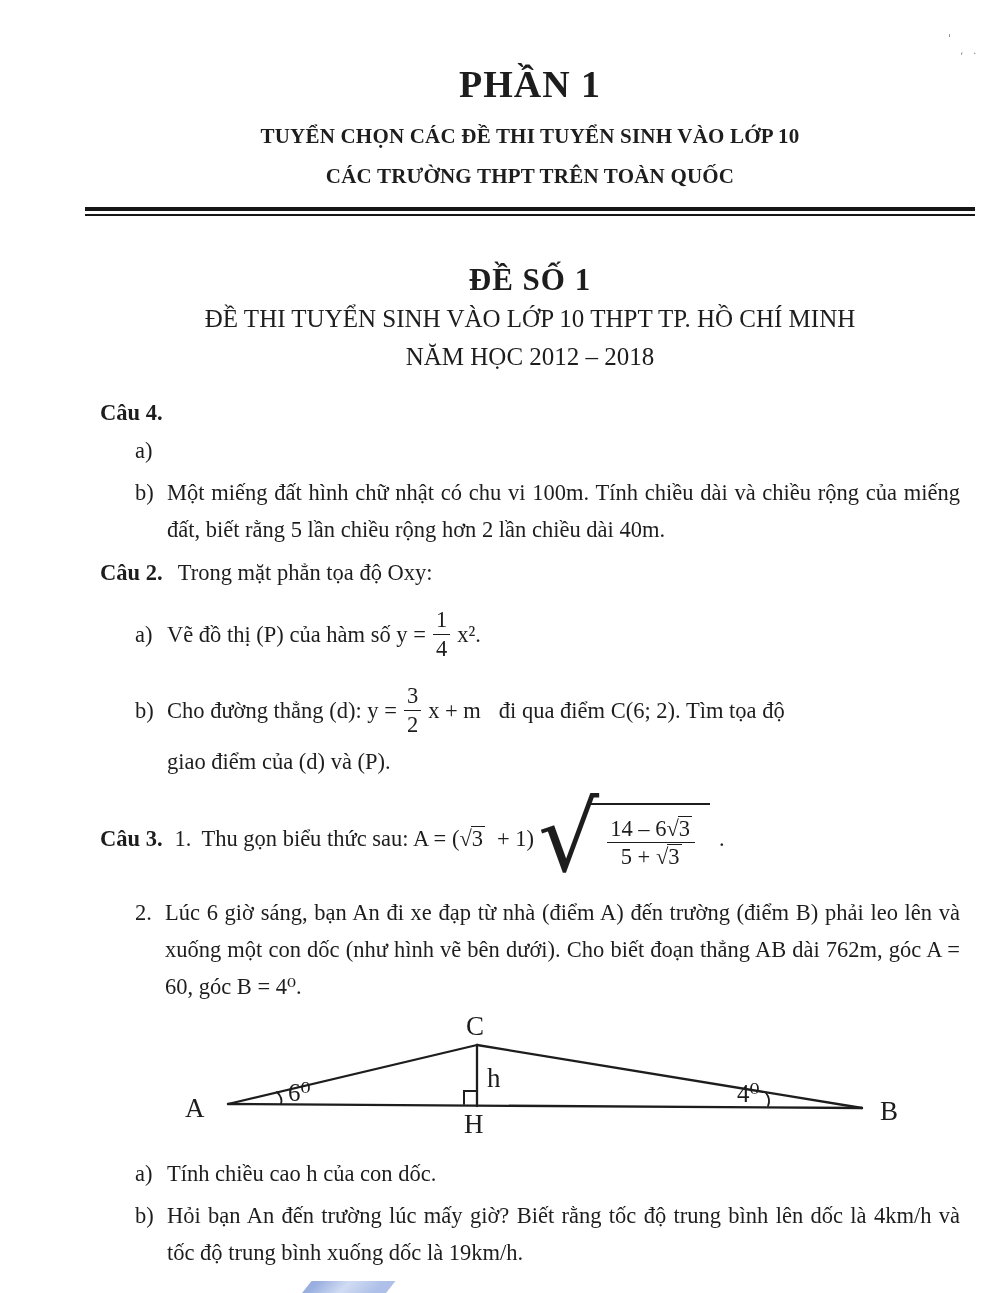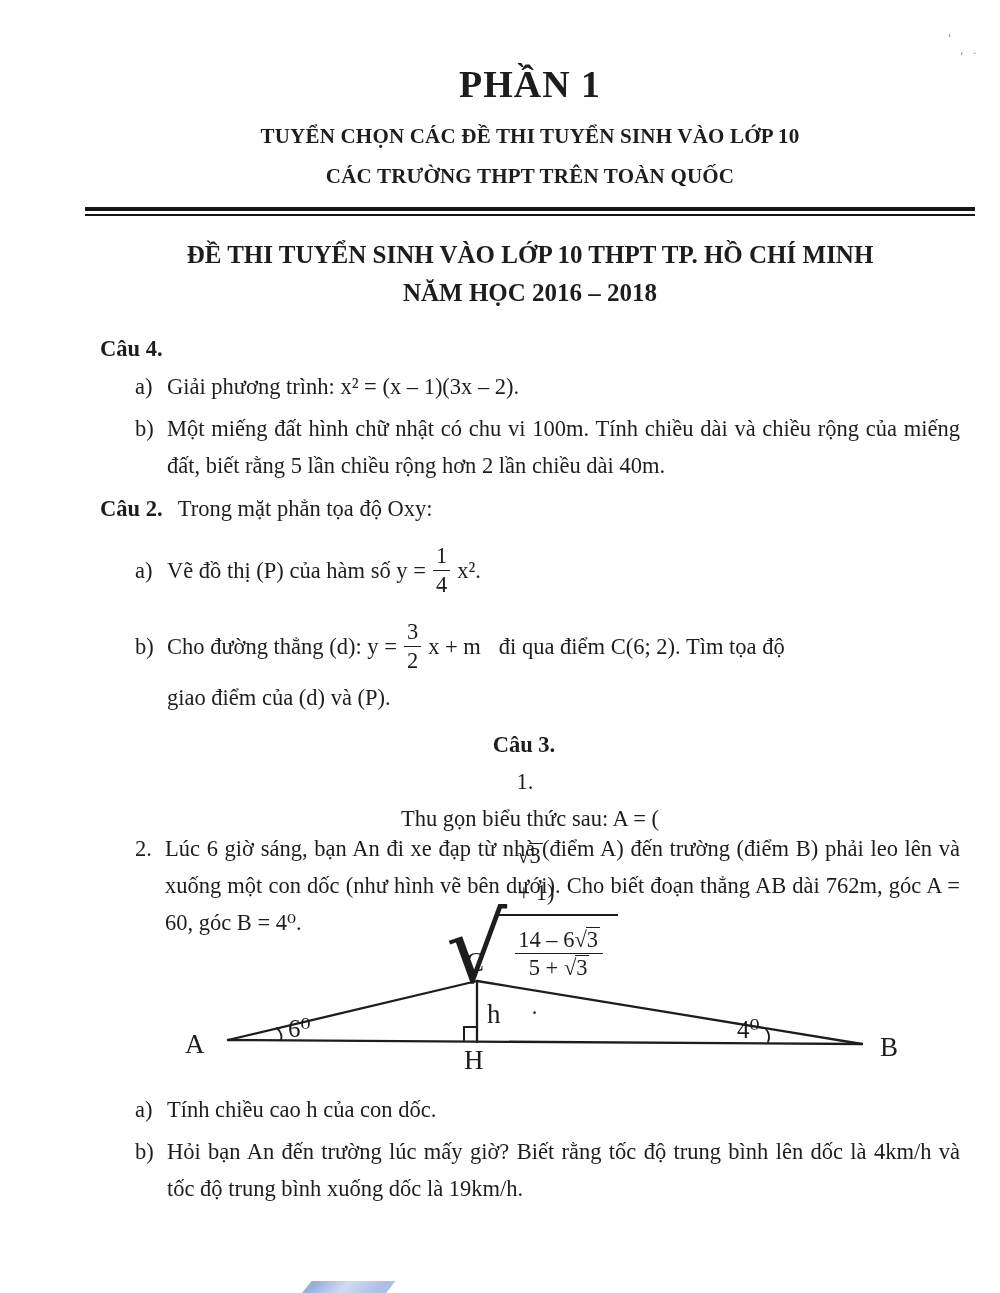--- a/index.html
+++ b/index.html
@@ -10,39 +10,39 @@
     overflow:hidden;
   }
   .content { padding:62px 40px 0 100px; }
   .center { text-align:center; }
   .part-title { font-size:38px; font-weight:700; letter-spacing:1px; line-height:44px; }
   .part-sub { font-size:21px; font-weight:700; line-height:38px; margin-top:11px; letter-spacing:0.2px; }
   .part-sub2 { margin-top:2px; }
   .double-rule { margin:12px -15px 0 -15px; height:9px;
     border-top:4px solid #161616; border-bottom:2px solid #161616; }
   .exam-number { font-size:31px; font-weight:700; margin-top:44px; line-height:40px; letter-spacing:1px; }
-  .exam-title { font-size:25px; font-weight:700; line-height:38px; margin-top:20px; }
+  .exam-title { font-size:25px; font-weight:400; line-height:38px; }
 
   .bodytext { font-size:22.5px; line-height:37px; }
   .q-label { font-weight:700; }
   .row { display:flex; align-items:baseline; }
   .frow { display:flex; align-items:center; }
   .sub { margin-left:35px; }
   .marker { flex:0 0 32px; }
   .para { flex:1; text-align:justify; }
 
   .q1-head { margin-top:18px; }
   .q1a { margin-top:1px; }
   .q1b { margin-top:5px; }
   .q2-head { margin-top:6px; }
   .q2-head .q-label { margin-right:10px; }
   .q2a { margin-top:12px; height:62px; }
   .q2b { margin-top:14px; height:62px; }
   .q2b-line2 { margin-top:2px; margin-left:67px; }
-  .q3-line1 { margin-top:10px; height:96px;flex-direction:column; }
+  .q3-line1 { margin-top:10px; height:96px; }
   .q3-line1 .q-label { margin-right:12px; }
   .q3-line1 .item-marker { margin-right:10px; }
   .q3-item2 { margin-top:8px; }
   .q3-item2 .marker { flex:0 0 30px; }
   .figrow { margin-top:2px; }
   .qsub-a { margin-top:13px; }
   .qsub-b { margin-top:5px; position:relative; z-index:1; }
 
   .frac { display:inline-flex; flex-direction:column; text-align:center;
     margin:0 7px; line-height:1.12; }
@@ -79,33 +79,33 @@
   <span class="corner-mark cm1">'</span>
   <span class="corner-mark cm2">, .</span>
 
   <div class="content">
 
     <div class="center part-title">PHẦN 1</div>
     <div class="center part-sub">TUYỂN CHỌN CÁC ĐỀ THI TUYỂN SINH VÀO LỚP 10</div>
     <div class="center part-sub part-sub2">CÁC TRƯỜNG THPT TRÊN TOÀN QUỐC</div>
     <div class="double-rule"></div>
 
+    <div class="center exam-number">ĐỀ SỐ 1</div>
     <div class="center exam-title">
       <div>ĐỀ THI TUYỂN SINH VÀO LỚP 10 THPT TP. HỒ CHÍ MINH</div>
-      <div>NĂM HỌC 2016 – 2018</div>
+      <div>NĂM HỌC 2012 – 2018</div>
     </div>
 
     <div class="bodytext">
 
       <div class="q1-head">
         <span class="q-label">Câu 4.</span>
       </div>
       <div class="row sub q1a">
         <span class="marker">a)</span>
-        <span>Giải phương trình: x² = (x – 1)(3x – 2).</span>
       </div>
       <div class="row sub q1b">
         <span class="marker">b)</span>
         <div class="para">Một miếng đất hình chữ nhật có chu vi 100m. Tính chiều dài và chiều rộng của miếng đất, biết rằng 5 lần chiều rộng hơn 2 lần chiều dài 40m.</div>
       </div>
 
       <div class="q2-head">
         <span class="q-label">Câu 2.</span>
         <span>Trong mặt phẳn tọa độ Oxy:</span>
       </div>

